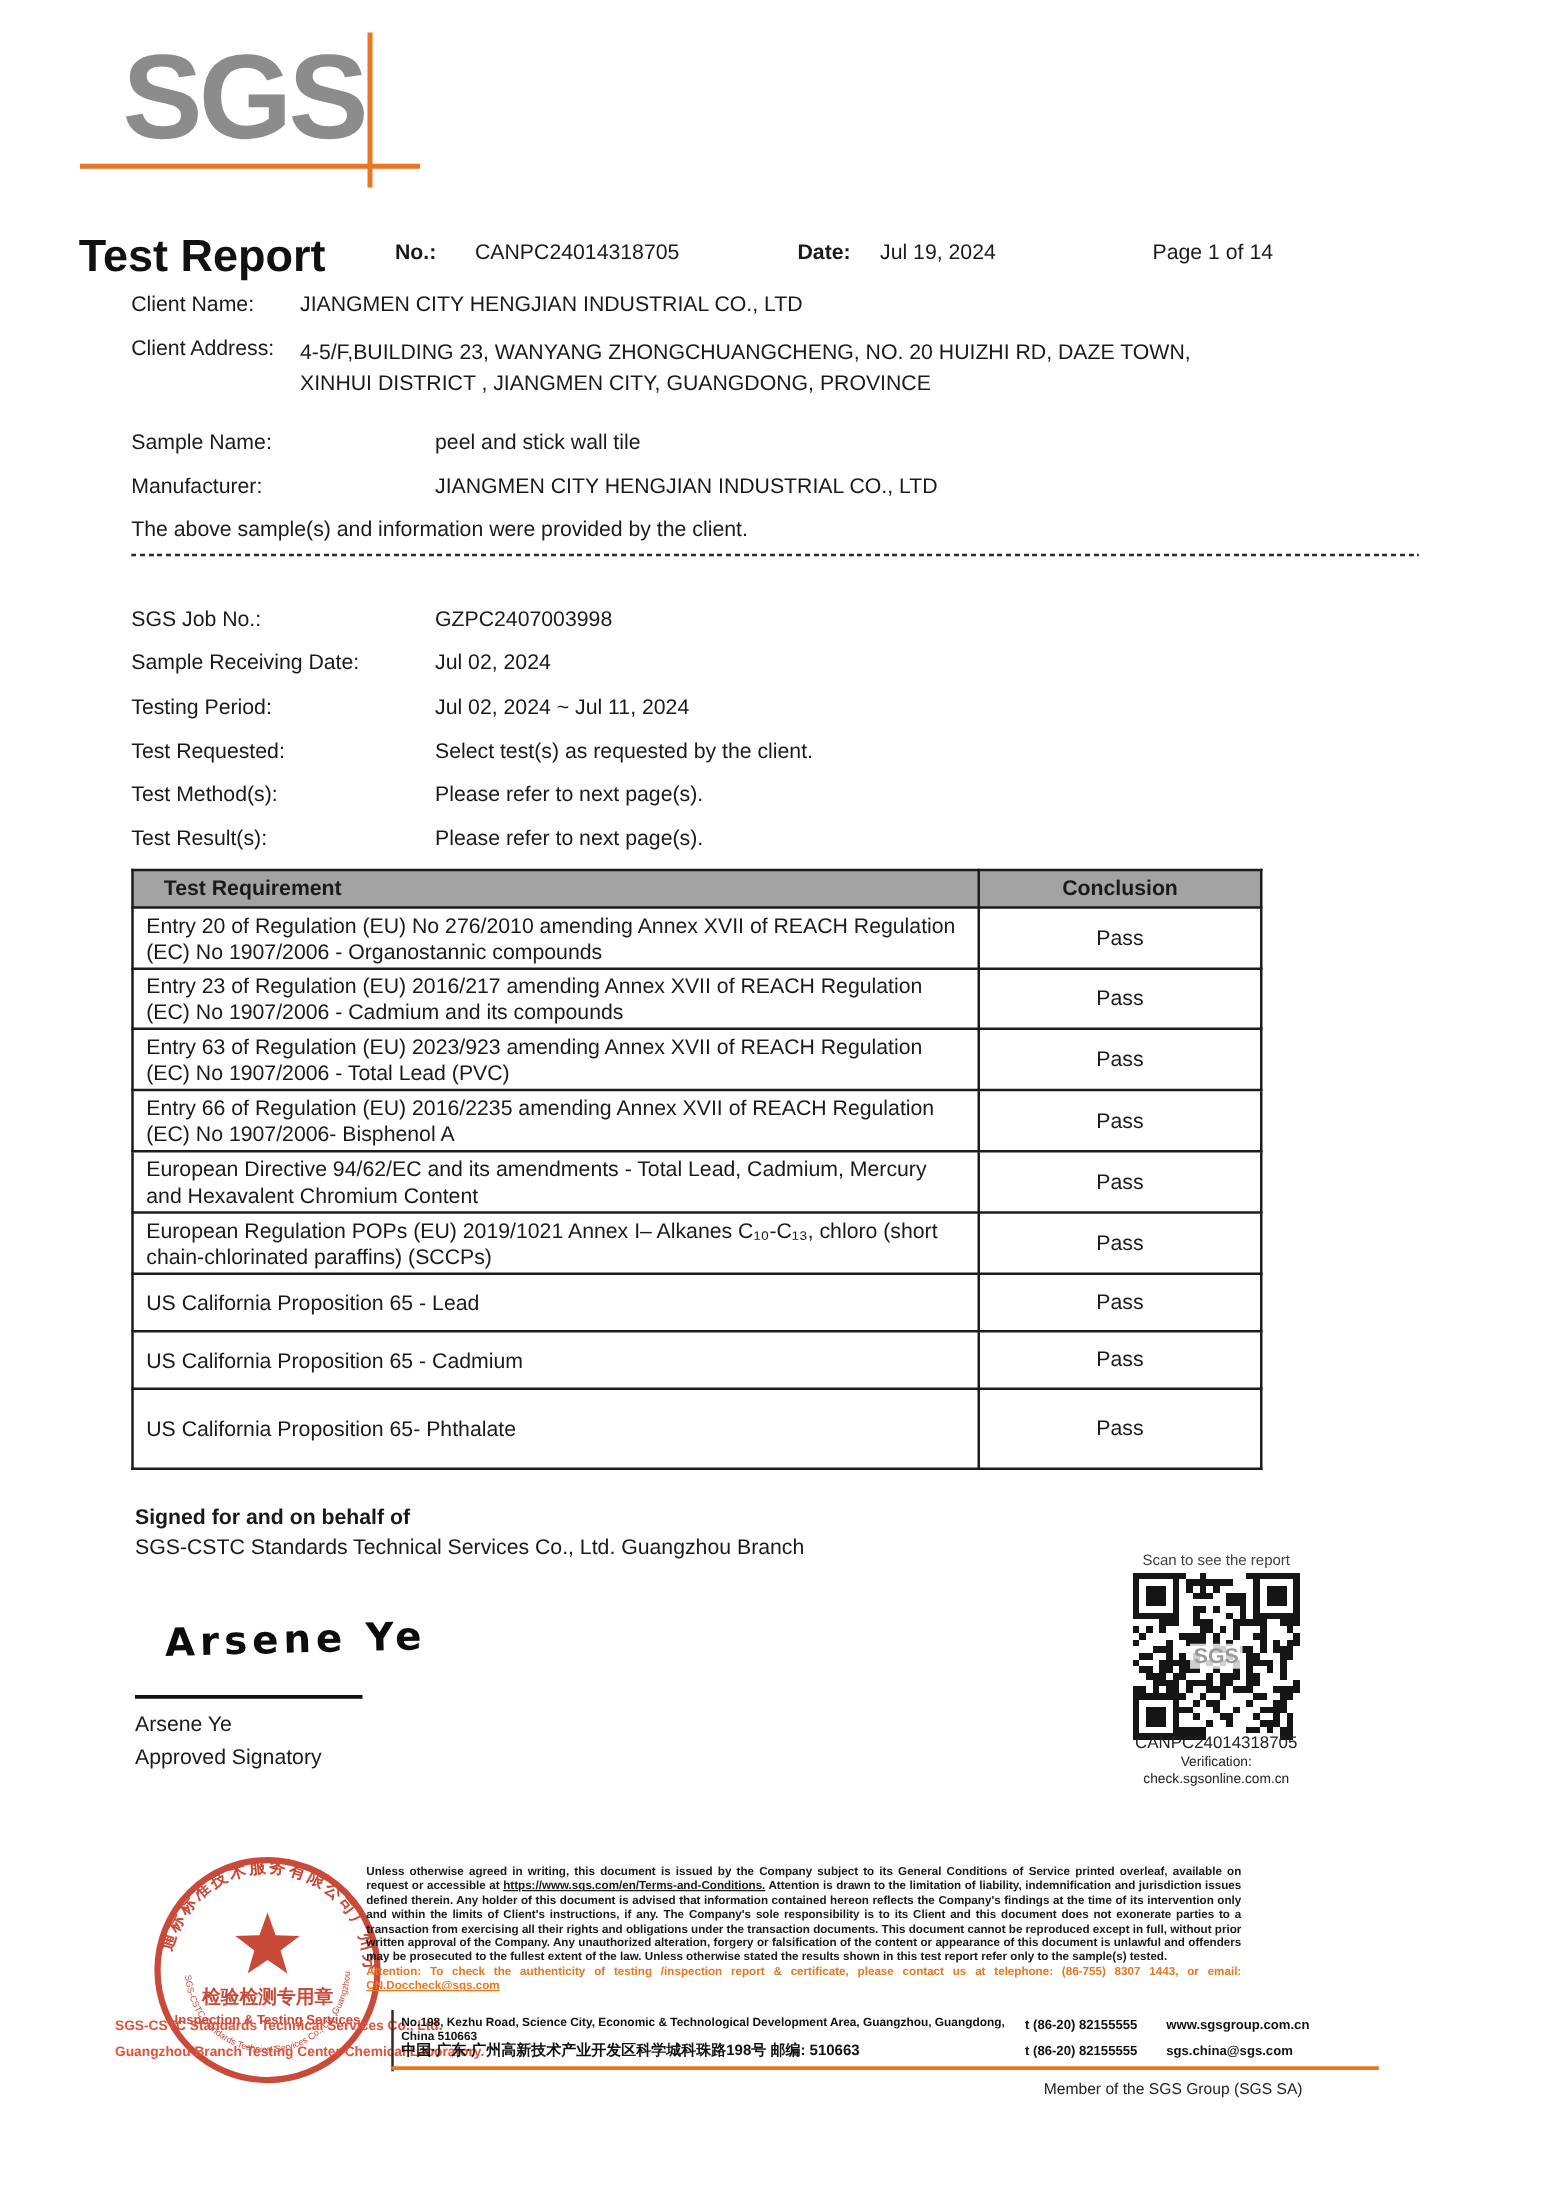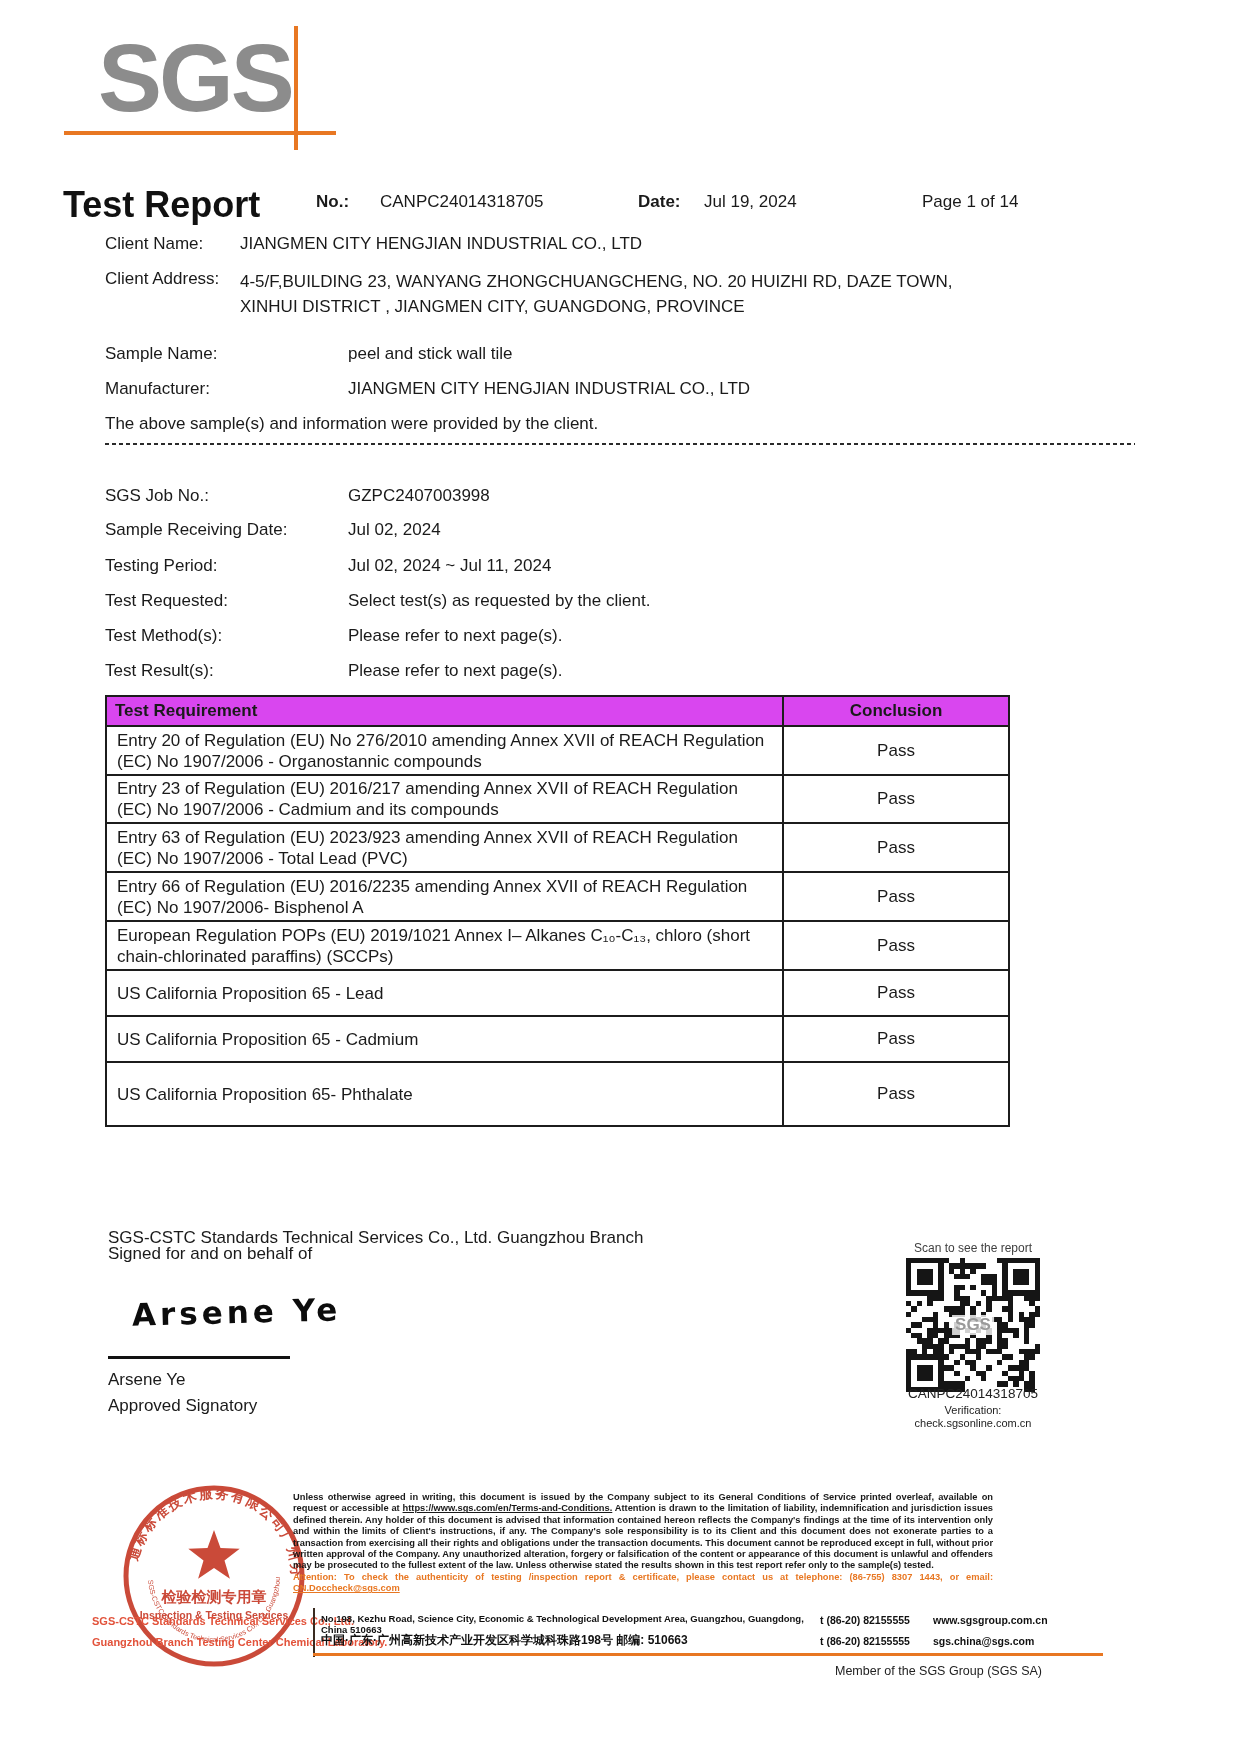--- a/index.html
+++ b/index.html
@@ -16,21 +16,21 @@
   .h-value{font-size:17px;}
   
   .info-label{font-size:17px;}
   .info-value{font-size:17px;}
   .row{display:flex;}
   .row .lbl{flex:0 0 auto;}
   .dashes{height:2px;background:repeating-linear-gradient(90deg,#2a2a2a 0 4px,transparent 4px 7px);}
   
   table.results{border-collapse:collapse;table-layout:fixed;width:903px;font-size:17px;}
   table.results td,table.results th{border:2px solid #1c1c1c;vertical-align:middle;}
-  table.results th{background:#d946ef;font-weight:bold;text-align:left;padding:2px 8px;height:24px;}
+  table.results th{background:#a3a3a3;font-weight:bold;text-align:left;padding:2px 24px;height:24px;}
   table.results th.concl{text-align:center;}
   td.req{padding:2px 8px 2px 10px;line-height:21px;}
   td.concl{text-align:center;}
   
   .sig-script{font-family:"DejaVu Sans",sans-serif;font-weight:bold;font-size:31px;
               letter-spacing:4px;transform:rotate(-1.5deg);color:#0c0c0c;}
   .sig-rule{background:#111;height:3px;}
   
   .qr-caption{font-size:12px;color:#404040;text-align:center;}
   .qr-box{position:absolute;}
@@ -131,39 +131,43 @@
     </tr>
     <tr style="height:49px;">
       <td class="req">Entry 63 of Regulation (EU) 2023/923 amending Annex XVII of REACH Regulation (EC) No 1907/2006 - Total Lead (PVC)</td>
       <td class="concl">Pass</td>
     </tr>
     <tr style="height:49px;">
       <td class="req">Entry 66 of Regulation (EU) 2016/2235 amending Annex XVII of REACH Regulation (EC) No 1907/2006- Bisphenol A</td>
       <td class="concl">Pass</td>
     </tr>
     <tr style="height:49px;">
+      <td class="req">European Directive 94/62/EC and its amendments - Total Lead, Cadmium, Mercury and Hexavalent Chromium Content</td>
+      <td class="concl">Pass</td>
+    </tr>
+    <tr style="height:49px;">
       <td class="req">European Regulation POPs (EU) 2019/1021 Annex I– Alkanes C₁₀-C₁₃, chloro (short chain-chlorinated paraffins) (SCCPs)</td>
       <td class="concl">Pass</td>
     </tr>
     <tr style="height:46px;">
       <td class="req">US California Proposition 65 - Lead</td>
       <td class="concl">Pass</td>
     </tr>
     <tr style="height:46px;">
       <td class="req">US California Proposition 65 - Cadmium</td>
       <td class="concl">Pass</td>
     </tr>
     <tr style="height:64px;">
       <td class="req">US California Proposition 65- Phthalate</td>
       <td class="concl">Pass</td>
     </tr>
   </tbody>
     </table>
 
-  <div class="abs info-value" style="left:108px;top:1244px;">Signed for and on behalf of</div>
+  <div class="abs info-value" style="left:108px;top:1204px;font-weight:bold;">Signed for and on behalf of</div>
   <div class="abs info-value" style="left:108px;top:1228px;">SGS-CSTC Standards Technical Services Co., Ltd. Guangzhou Branch</div>
   <div class="abs sig-script" style="left:132px;top:1294px;">Arsene Ye</div>
   <div class="abs sig-rule" style="left:108px;top:1356px;width:182px;"></div>
   <div class="abs info-value" style="left:108px;top:1370px;">Arsene Ye</div>
   <div class="abs info-value" style="left:108px;top:1396px;">Approved Signatory</div>
 
   <div class="abs qr-caption" style="left:893px;top:1241px;width:160px;">Scan to see the report</div>
   <div class="abs qr-box" style="left:906px;top:1258px;width:134px;height:134px;">
     <svg id="qr-svg" width="134" height="134" viewBox="0 0 25 25" fill="#151515" shape-rendering="crispEdges">
         <rect x="0" y="0" width="1" height="1"></rect>

